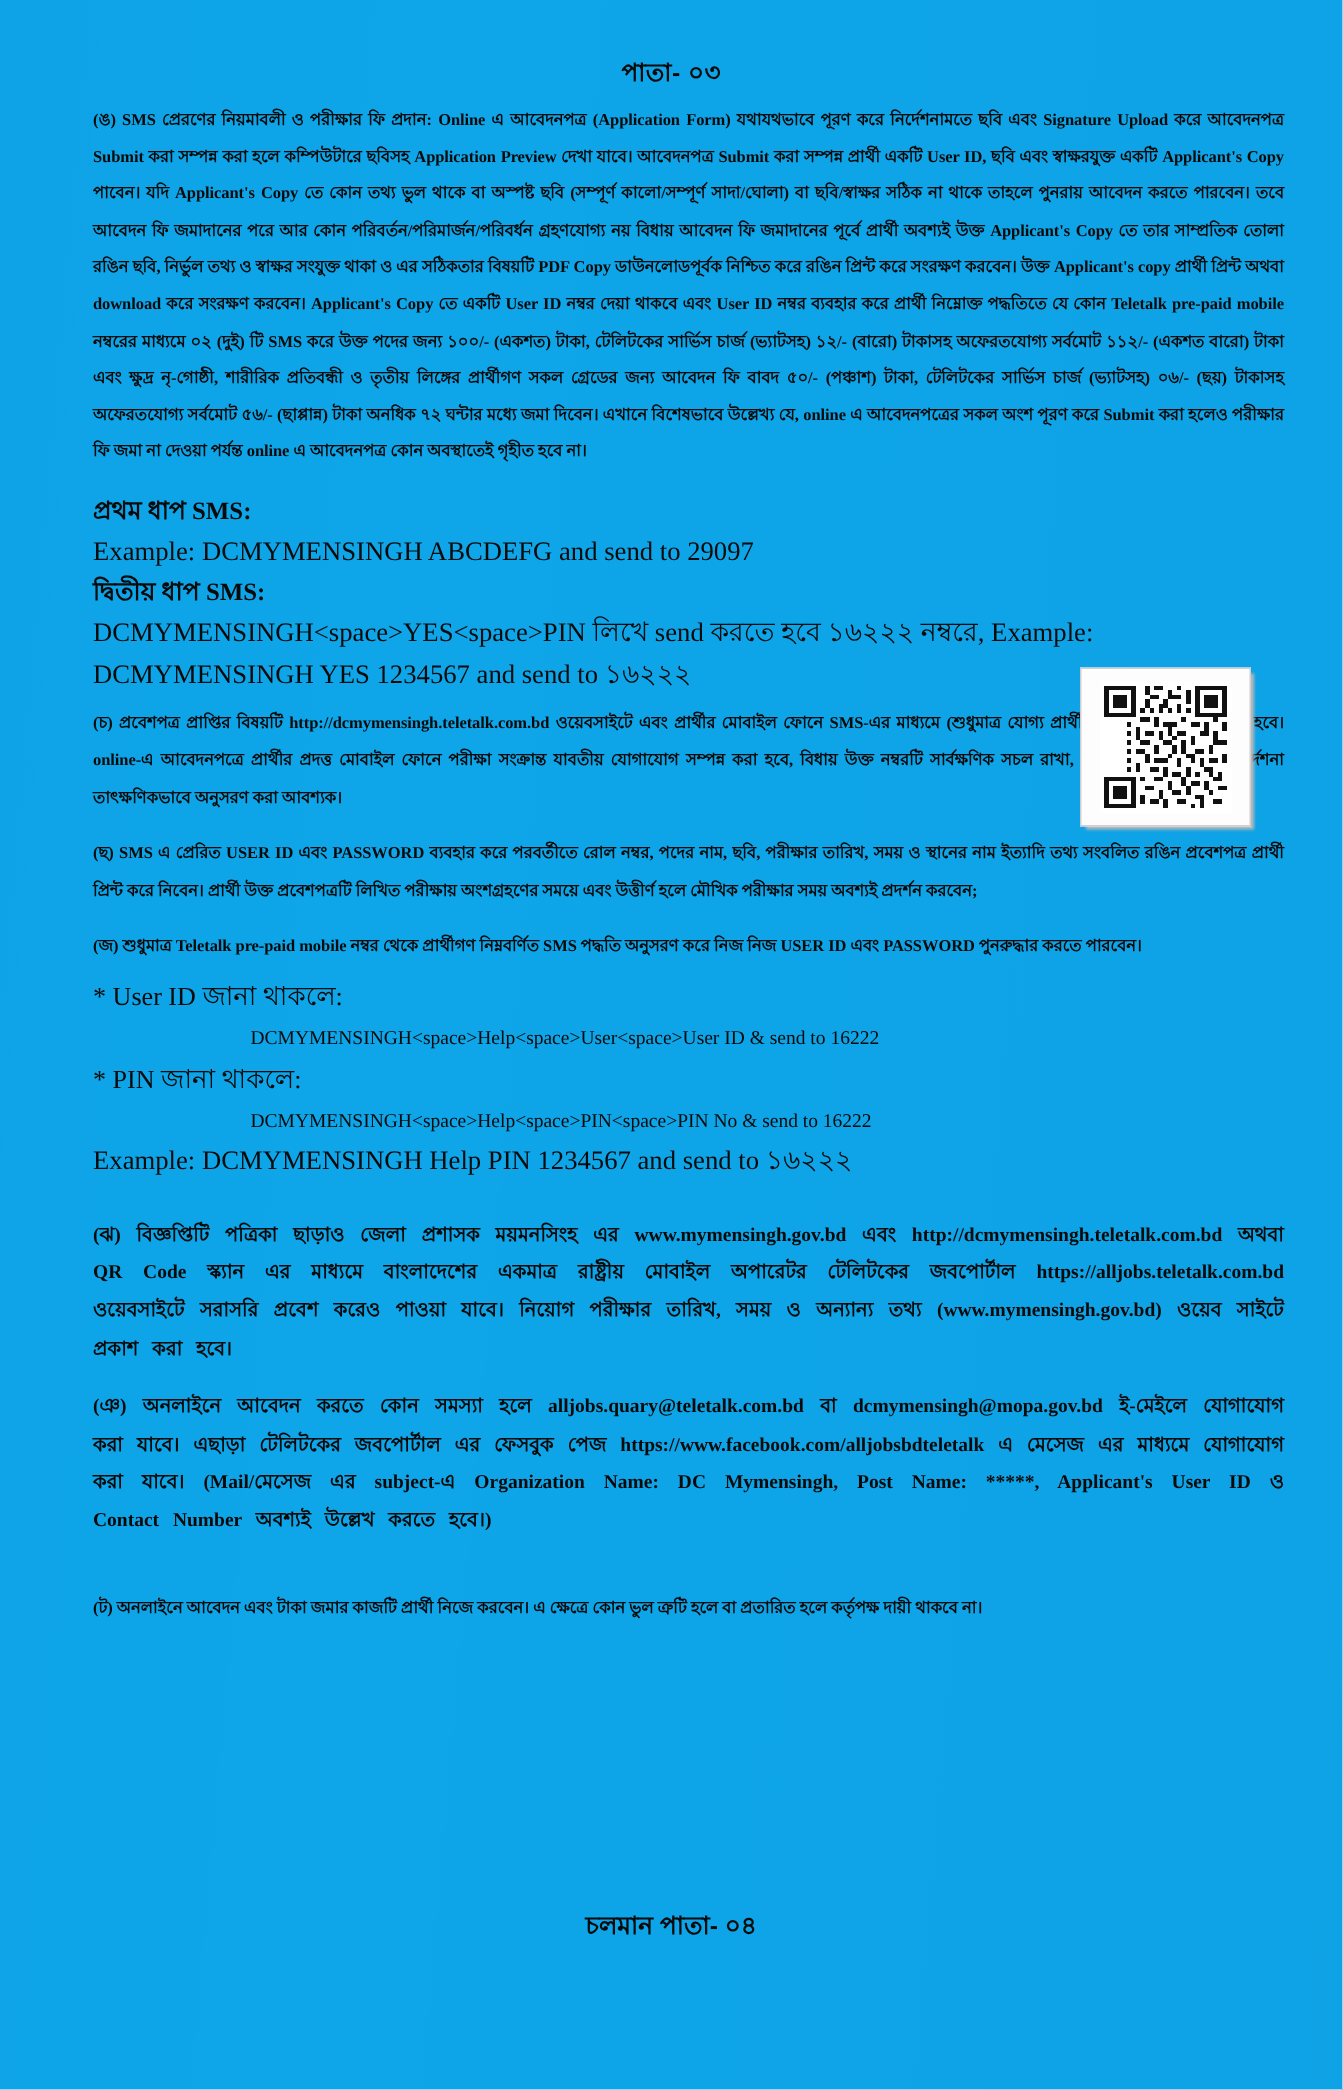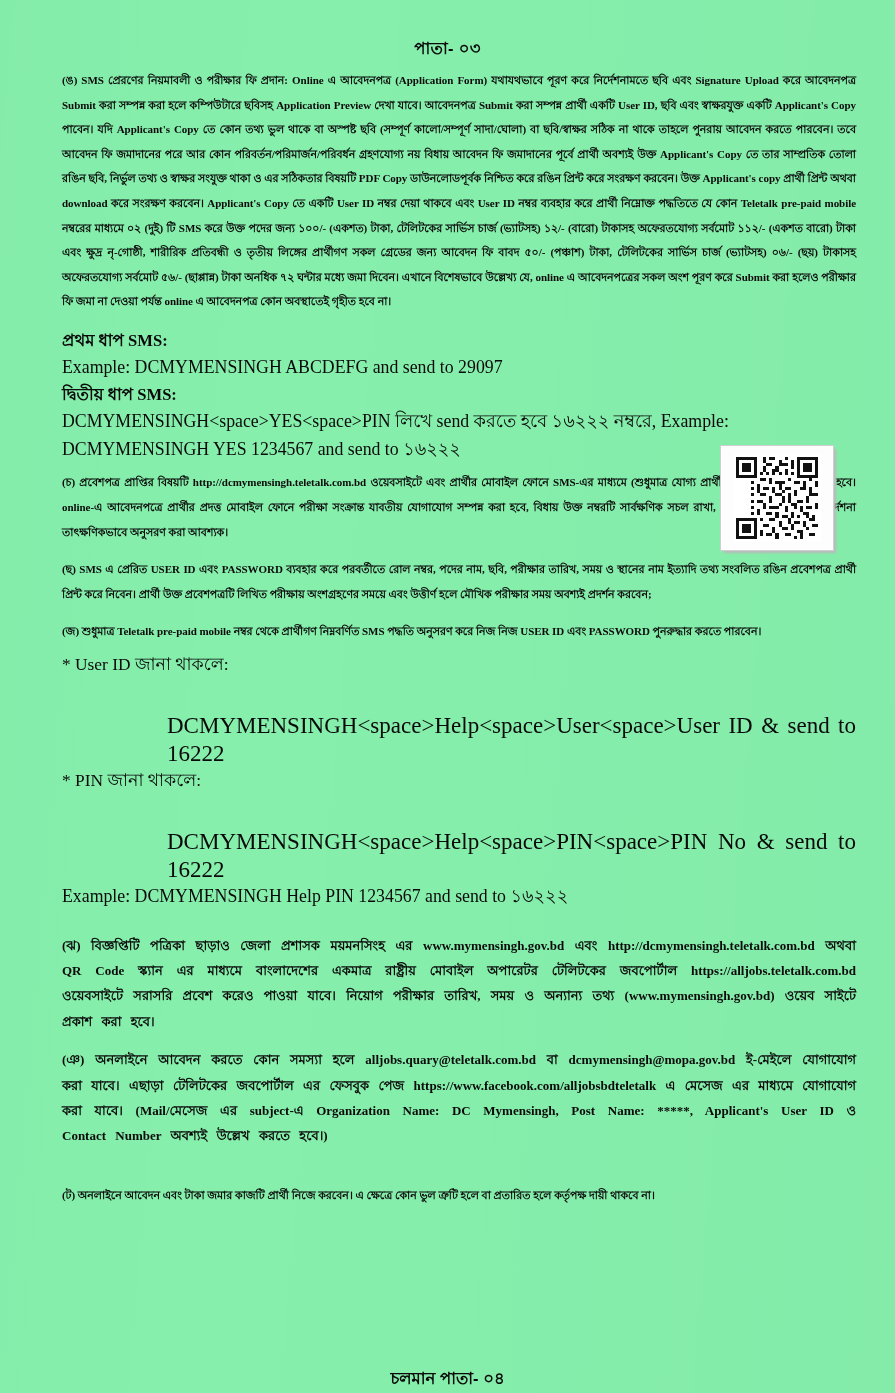--- a/index.html
+++ b/index.html
@@ -11,21 +11,21 @@
     width: 895px;
     height: 1393px;
     position: relative;
     font-family: "Liberation Serif", "DejaVu Serif", serif;
     color: #0a0a0a;
     overflow: hidden;
   }
   .page {
     position: absolute;
     inset: 0;
-    background: #86efac;
+    background: #0ea5e9;
   }
   
   .scan-tint {
     position: absolute;
     inset: 0;
     background:
       linear-gradient(95deg, rgba(0,0,0,0.012) 0%, rgba(0,0,0,0.0) 30%, rgba(0,0,0,0.015) 100%);
     pointer-events: none;
   }
   .page-header {
@@ -63,25 +63,24 @@
     font-size: 17.8px;
     line-height: 27.5px;
     white-space: nowrap;
   }
   .sms-line-wide {
     font-size: 17.8px;
     line-height: 27.5px;
     text-align: justify;
   }
   .indent-line {
-    font-size: 23px;
+    font-size: 13px;
     line-height: 27.5px;
     padding-left: 105px;
     text-align: justify;
-    margin-top: 34px;
   }
   .star-line {
     font-size: 17.4px;
     line-height: 27px;
     font-weight: 500;
   }
   .gap-sm { height: 7px; }
   .gap-md { height: 13px; }
   .gap-lg { height: 22px; }
   .gap-xl { height: 34px; }
@@ -124,21 +123,21 @@
     border: 1px solid #cfcfcf;
     display: flex;
     align-items: center;
     justify-content: center;
   }
   .qr-card svg { display:block; }
 
   .footer-note {
     position: absolute;
     left: 0;
-    top: 1366px;
+    top: 1271px;
     width: 895px;
     text-align: center;
     font-size: 16.5px;
     font-weight: 700;
     font-family: "Liberation Sans", "DejaVu Sans", sans-serif;
   }
 </style>
 </head>
 <body>
 

